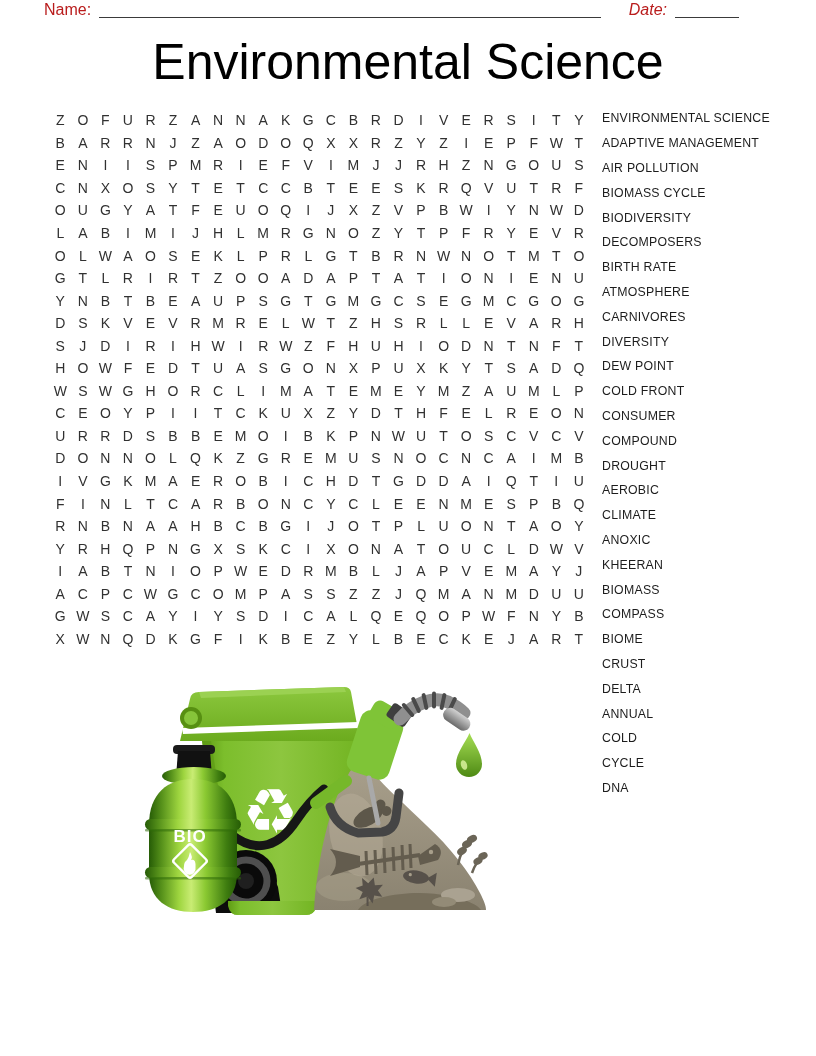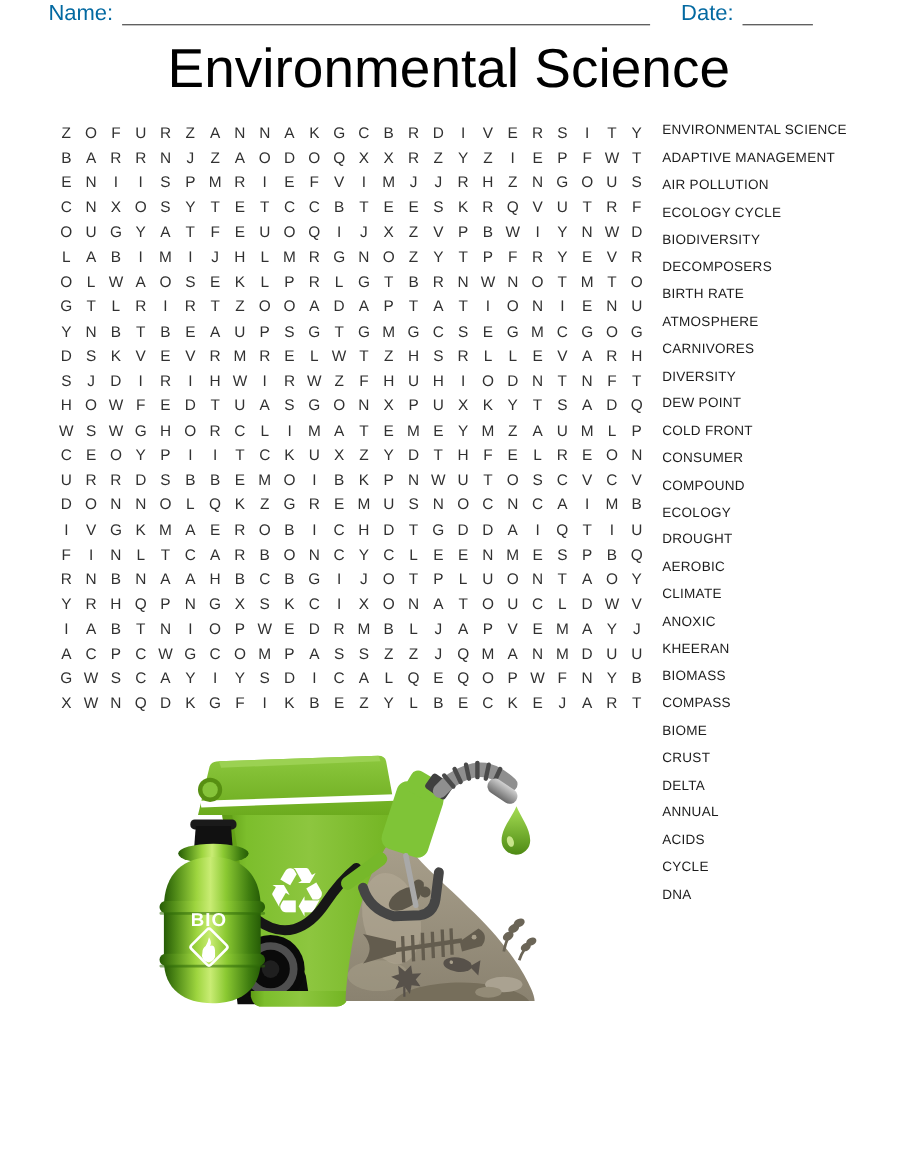--- a/index.html
+++ b/index.html
@@ -3,25 +3,25 @@
 <meta charset="utf-8">
 <style>
   html,body { margin:0; padding:0; background:#fff; }
   .page {
     position:relative; width:816px; height:1056px; background:#ffffff;
     font-family:"Liberation Sans", sans-serif; overflow:hidden;
   }
   
   .header {
     position:absolute; top:1px; left:44px; width:695px;
-    display:flex; align-items:flex-end; font-size:20px; color:#0369a1;
+    display:flex; align-items:flex-end; font-size:16px; color:#b91c1c;
   }
   .hline { border-bottom:1.4px solid #3a3a3a; height:16px; }
   .name-line { flex:1; margin:0 14px 1px 8px; }
-  .date-label { margin-left:14px; }
+  .date-label { margin-left:14px;font-style:italic; }
   .date-line { width:64px; margin:0 0 1px 8px; }
   
   .title {
     position:absolute; top:33px; left:0; width:100%; text-align:center;
     font-size:50px; font-weight:400; color:#000; letter-spacing:0;
   }
   
   .grid { position:absolute; left:49px; top:109px; }
   .grid-row { display:flex; }
   .grid-cell {
@@ -675,44 +675,43 @@
         <span class="grid-cell">A</span>
         <span class="grid-cell">R</span>
         <span class="grid-cell">T</span>
       </div>
     </div>
 
   <div class="word-list">
       <div class="word-item">ENVIRONMENTAL SCIENCE</div>
       <div class="word-item">ADAPTIVE MANAGEMENT</div>
       <div class="word-item">AIR POLLUTION</div>
-      <div class="word-item">ECOLOGY CYCLE</div>
+      <div class="word-item">BIOMASS CYCLE</div>
       <div class="word-item">BIODIVERSITY</div>
       <div class="word-item">DECOMPOSERS</div>
       <div class="word-item">BIRTH RATE</div>
       <div class="word-item">ATMOSPHERE</div>
       <div class="word-item">CARNIVORES</div>
       <div class="word-item">DIVERSITY</div>
       <div class="word-item">DEW POINT</div>
       <div class="word-item">COLD FRONT</div>
       <div class="word-item">CONSUMER</div>
       <div class="word-item">COMPOUND</div>
-      <div class="word-item">ECOLOGY</div>
       <div class="word-item">DROUGHT</div>
       <div class="word-item">AEROBIC</div>
       <div class="word-item">CLIMATE</div>
       <div class="word-item">ANOXIC</div>
       <div class="word-item">KHEERAN</div>
       <div class="word-item">BIOMASS</div>
       <div class="word-item">COMPASS</div>
       <div class="word-item">BIOME</div>
       <div class="word-item">CRUST</div>
       <div class="word-item">DELTA</div>
       <div class="word-item">ANNUAL</div>
-      <div class="word-item">ACIDS</div>
+      <div class="word-item">COLD</div>
       <div class="word-item">CYCLE</div>
       <div class="word-item">DNA</div>
     </div>
 
   <svg class="illustration" viewBox="0 0 372 252" xmlns="http://www.w3.org/2000/svg">
     <defs>
       <linearGradient id="gLid" x1="0" y1="0" x2="0" y2="1">
         <stop offset="0" stop-color="#8cc83e"></stop>
           <stop offset="1" stop-color="#6cab1e"></stop>
       </linearGradient>

